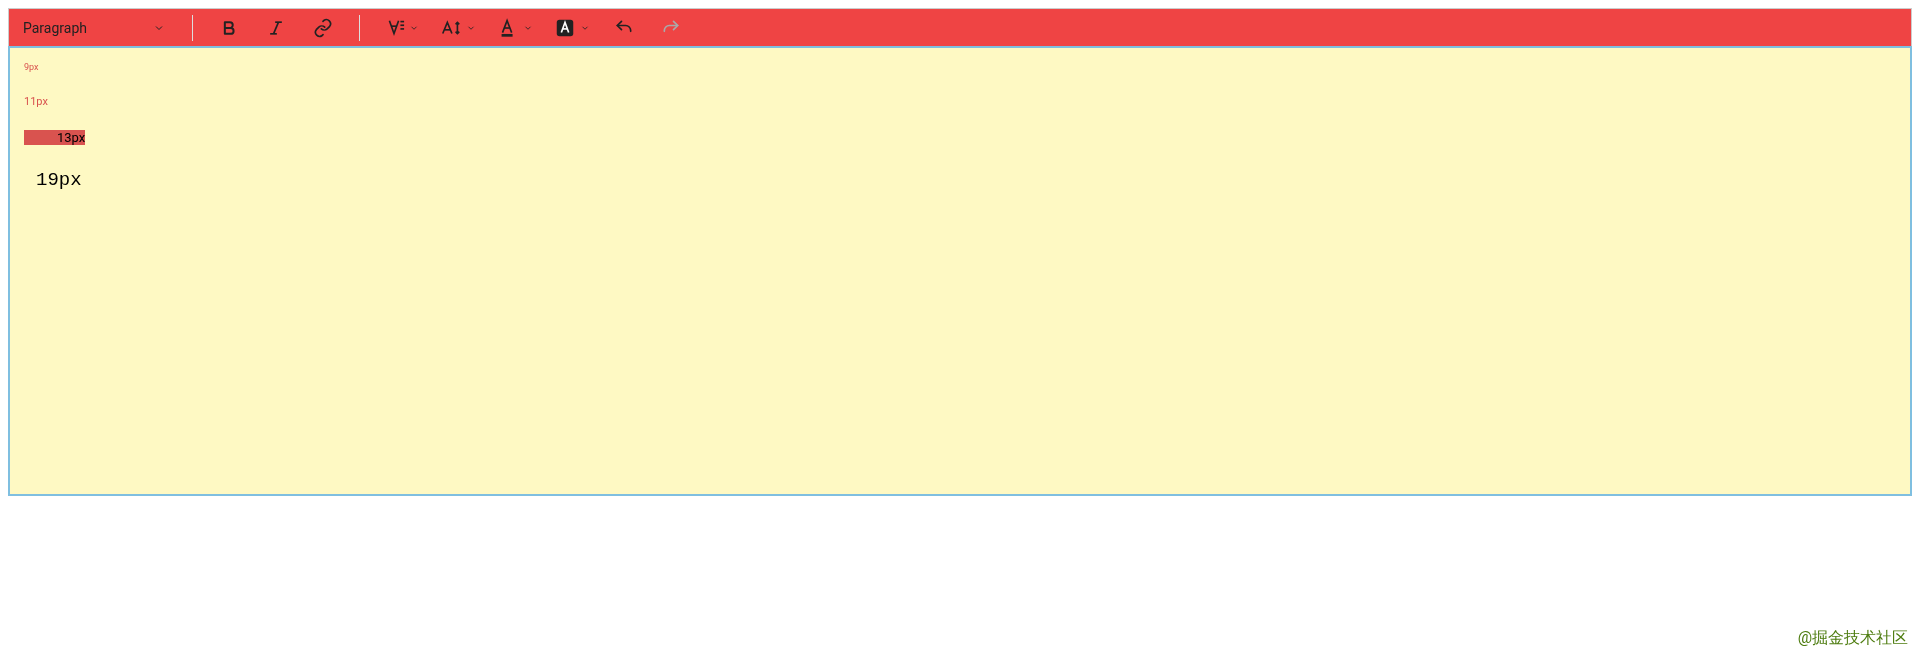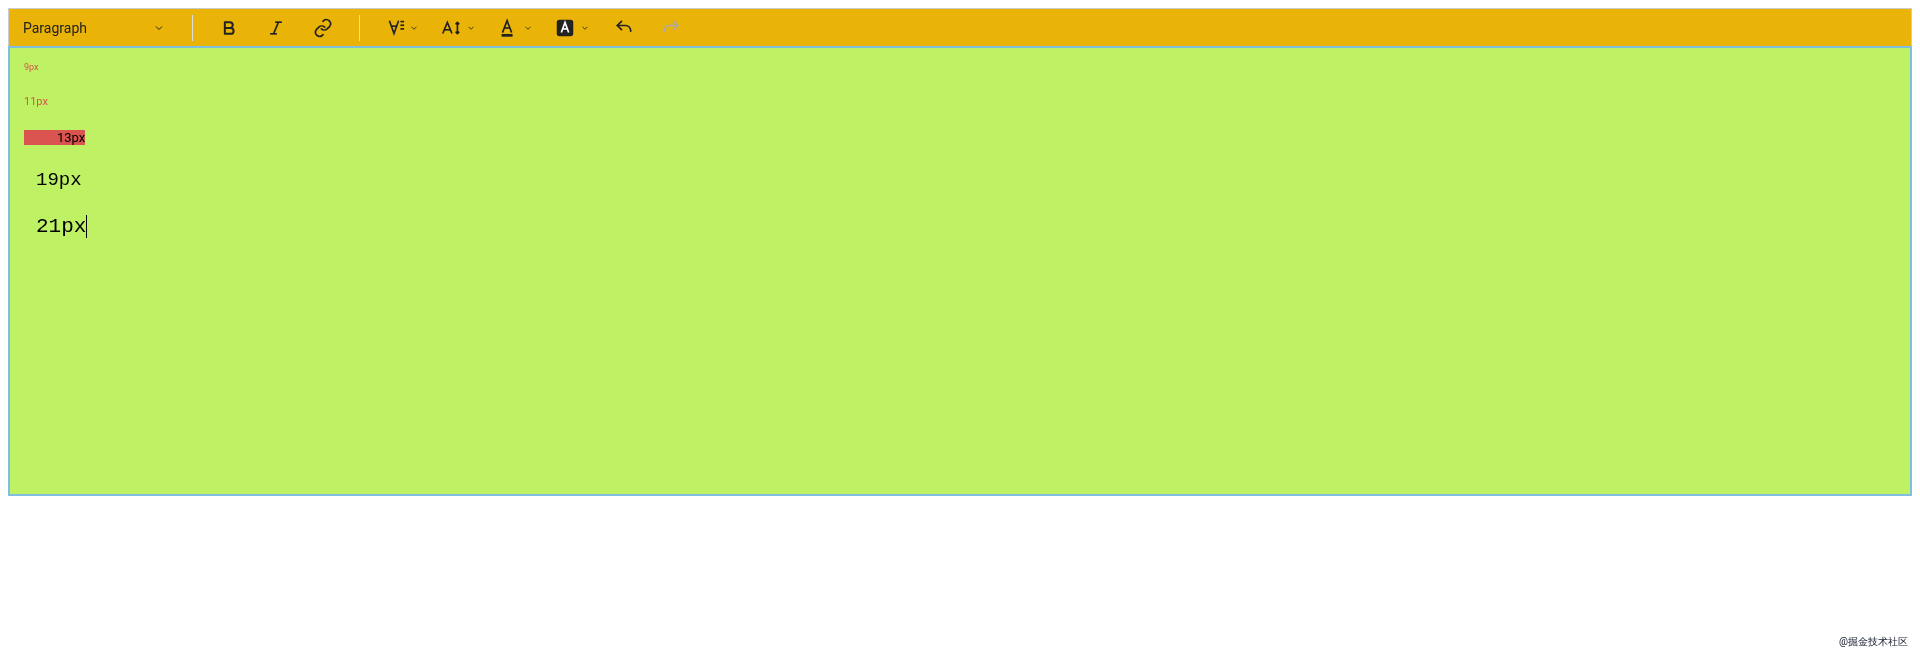--- a/index.html
+++ b/index.html
@@ -11,21 +11,21 @@
     height: 655px;
     overflow: hidden;
     position: relative;
   }
   .toolbar {
     display: flex;
     align-items: center;
     height: 38px;
     border: 1px solid #ccc;
     border-bottom: none;
-    background: #eab308;
+    background: #ef4444;
     padding: 0 4px;
     gap: 13px;
   }
   .format-select {
     display: flex;
     align-items: center;
     justify-content: space-between;
     width: 160px;
     height: 32px;
     padding: 0 8px 0 10px;
@@ -56,21 +56,21 @@
     align-items: center;
     height: 32px;
     cursor: pointer;
     padding: 0 4px;
     color: #222;
     border-radius: 3px;
   }
   .tb-split .chev { margin-left: 4px; display:flex; align-items:center; }
   .editor {
     border: 2px solid #7fbfe0;
-    background: #bef264;
+    background: #fef9c3;
     height: 450px;
     padding: 14px 14px;
   }
   .editor p {
     margin: 0 0 22px 0;
     line-height: 1.2;
   }
   .p-red { color: #d9534f; }
   .p-redbg {
     display: inline;
@@ -98,22 +98,22 @@
     right: -1px;
     top: 0;
     bottom: 0;
     width: 1px;
     background: #000;
   }
   .watermark {
     position: absolute;
     right: 12px;
     bottom: 6px;
-    font-size: 10px;
-    color: #0f172a;
+    font-size: 16px;
+    color: #4d7c0f;
   }
   .disabled-btn { color: #aaa; cursor:default; }
 </style>
 </head>
 <body>
 
 <div class="toolbar">
 
   <div class="format-select">
     <span>Paragraph</span>
@@ -219,16 +219,15 @@
       </svg>
   </div>
 
 </div>
 
 <div class="editor">
   <p class="fs9"><span class="p-red">9px</span></p>
   <p class="fs11"><span class="p-red">11px</span></p>
   <p class="fs13"><span class="p-redbg">13px</span></p>
   <p class="fs19"><span class="p-mono">19px</span></p>
-  <p class="fs21"><span class="p-mono cursor-caret">21px</span></p>
 </div>
 
 <div class="watermark">@掘金技术社区</div>
 
 </body></html>

